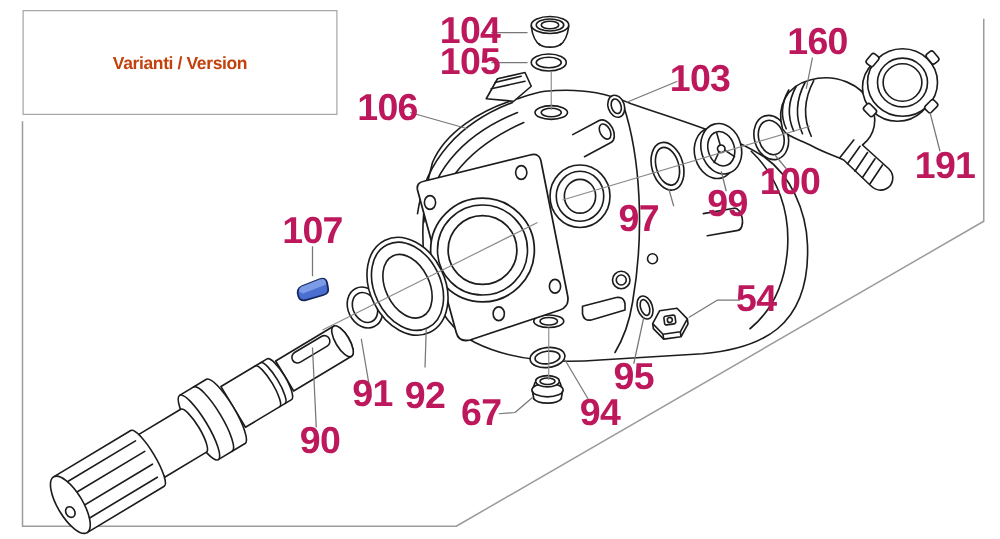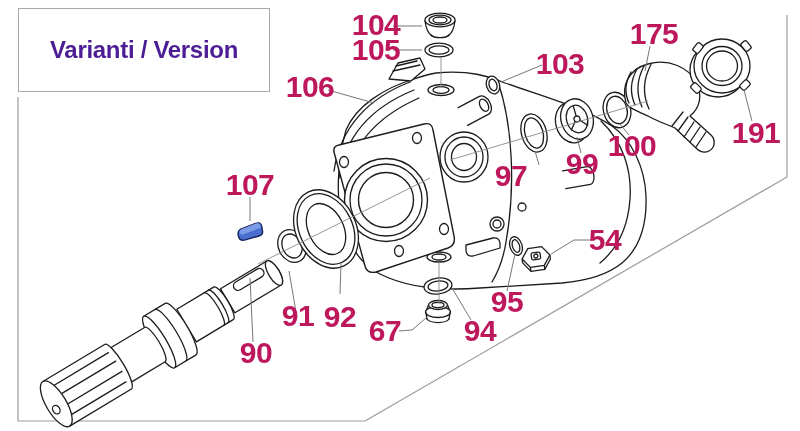--- a/index.html
+++ b/index.html
@@ -5,21 +5,21 @@
   html,body{margin:0;padding:0;background:#fff;}
   #stage{
     position:relative;width:800px;height:431px;background:#ffffff;overflow:hidden;
     font-family:"Liberation Sans","DejaVu Sans",sans-serif;
   }
   #stage svg{position:absolute;left:0;top:0;}
   .variant-box{
     position:absolute;left:18px;top:8px;width:252px;height:84px;
     background:#ffffff;border:1.5px solid #a8a8a8;
     display:flex;flex-direction:column;justify-content:center;align-items:center;
-    font-weight:bold;font-size:24px;line-height:26px;color:#4c1d95;letter-spacing:-0.3px;
+    font-weight:bold;font-size:14px;line-height:26px;color:#c2410c;letter-spacing:-0.3px;
     box-sizing:border-box;text-align:center;white-space:nowrap;
   }
   .plabel{
     position:absolute;transform:translate(-50%,-50%);
     font-weight:bold;font-size:30px;color:#be185d;letter-spacing:-0.5px;white-space:nowrap;
   }
 </style>
 </head>
 <body>
 
@@ -242,20 +242,20 @@
 <div class="plabel" style="left:298px;top:316px">91</div>
 <div class="plabel" style="left:340px;top:317px">92</div>
 <div class="plabel" style="left:385px;top:331px">67</div>
 <div class="plabel" style="left:480px;top:331px">94</div>
 <div class="plabel" style="left:507px;top:302px">95</div>
 <div class="plabel" style="left:605px;top:240px">54</div>
 <div class="plabel" style="left:511px;top:176px">97</div>
 <div class="plabel" style="left:582px;top:164px">99</div>
 <div class="plabel" style="left:632px;top:146px">100</div>
 <div class="plabel" style="left:756px;top:133px">191</div>
-<div class="plabel" style="left:654px;top:34px">175</div>
+<div class="plabel" style="left:654px;top:34px">160</div>
 <div class="plabel" style="left:560px;top:64px">103</div>
 <div class="plabel" style="left:376px;top:25px">104</div>
 <div class="plabel" style="left:376px;top:50px">105</div>
 <div class="plabel" style="left:310px;top:87px">106</div>
 <div class="plabel" style="left:250px;top:185px">107</div>
 
 </div>
 
 </body></html>

